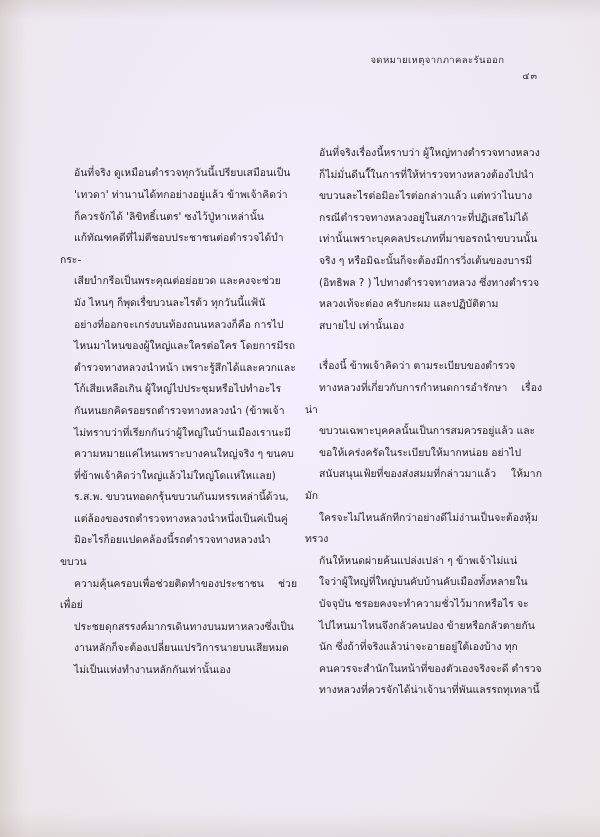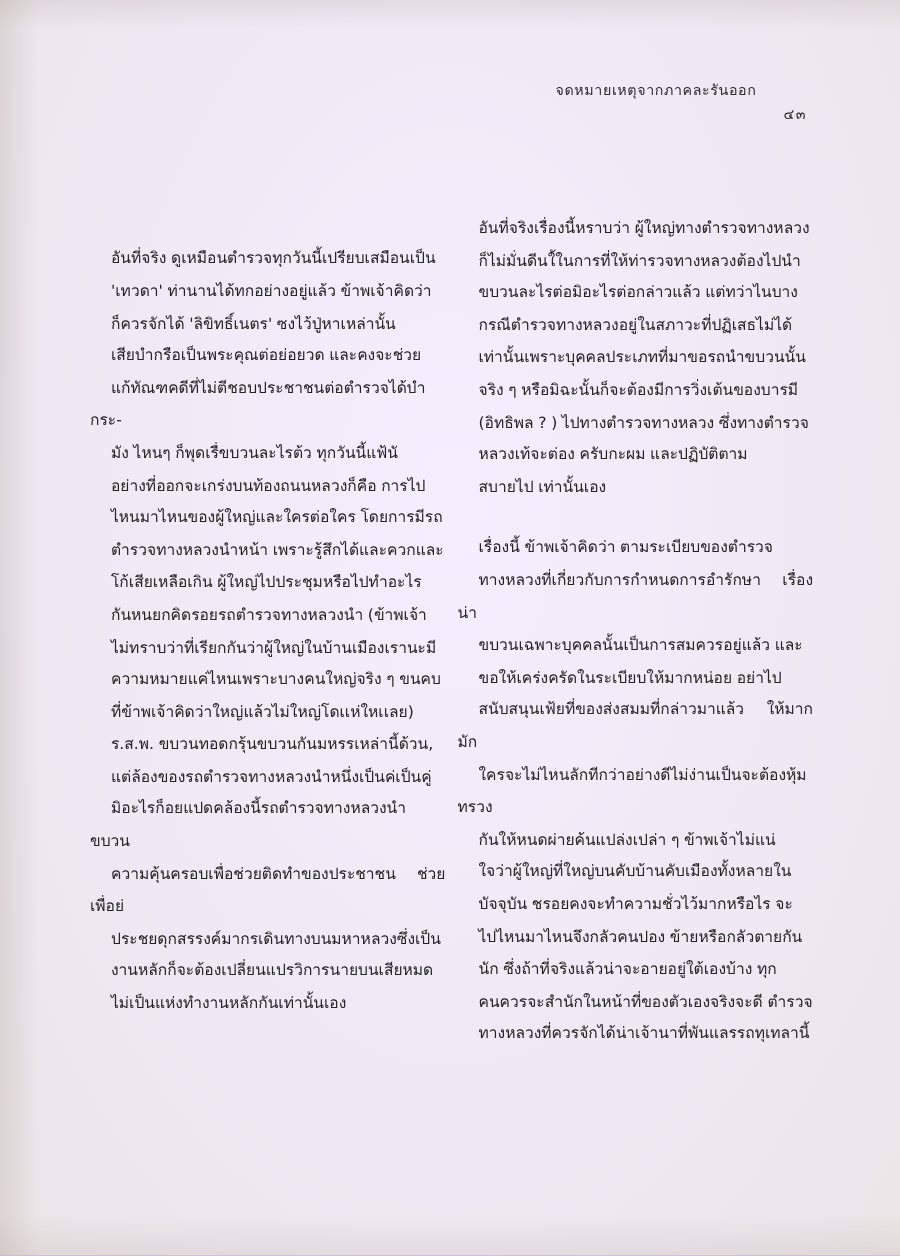--- a/index.html
+++ b/index.html
@@ -119,22 +119,22 @@
     <span class="page-num">๔๓</span>
   </div>
 
   <div class="columns">
 
     <div class="col">
       <p>
         <span class="line">อันที่จริง ดูเหมือนตำรวจทุกวันนี้เปรียบเสมือนเป็น</span>
         <span class="line">'เทวดา' ท่านานได้ทกอย่างอยู่แล้ว  ข้าพเจ้าคิดว่า</span>
         <span class="line">ก็ควรจักได้  'ลิขิทธิ์เนตร'  ซงไว้ปู่หาเหล่านั้น</span>
+        <span class="line">แก้ทัณฑคดีที่ไม่ตีชอบประชาชนต่อตำรวจได้บำกระ-</span>
         <span class="line">เสียบำกรือเป็นพระคุณต่อย่อยวด และคงจะช่วย</span>
-        <span class="line">แก้ทัณฑคดีที่ไม่ตีชอบประชาชนต่อตำรวจได้บำกระ-</span>
         <span class="line">มัง  ไหนๆ ก็พุดเรื่ขบวนละไรต้ว  ทุกวันนี้แฟ้นั</span>
         <span class="line">อย่างที่ออกจะเกร่งบนท้องถนนหลวงก็คือ การไป</span>
         <span class="line">ไหนมาไหนของผู้ใหญ่และใครต่อใคร โดยการมีรถ</span>
         <span class="line">ตำรวจทางหลวงนำหน้า  เพราะรู้สึกได้และควกและ</span>
         <span class="line">โก้เสียเหลือเกิน  ผู้ใหญ่ไปประชุมหรือไปทำอะไร</span>
         <span class="line">กันหนยกคิดรอยรถตำรวจทางหลวงนำ (ข้าพเจ้า</span>
         <span class="line">ไม่ทราบว่าที่เรียกกันว่าผู้ใหญ่ในบ้านเมืองเรานะมี</span>
         <span class="line">ความหมายแค่ไหนเพราะบางคนใหญ่จริง ๆ ขนคบ</span>
         <span class="line">ที่ข้าพเจ้าคิดว่าใหญ่แล้วไม่ใหญ่โดเเห่ใหเเลย)</span>
         <span class="line">ร.ส.พ. ขบวนทอดกรุ้นขบวนกันมหรรเหล่านี้ด้วน,</span>

